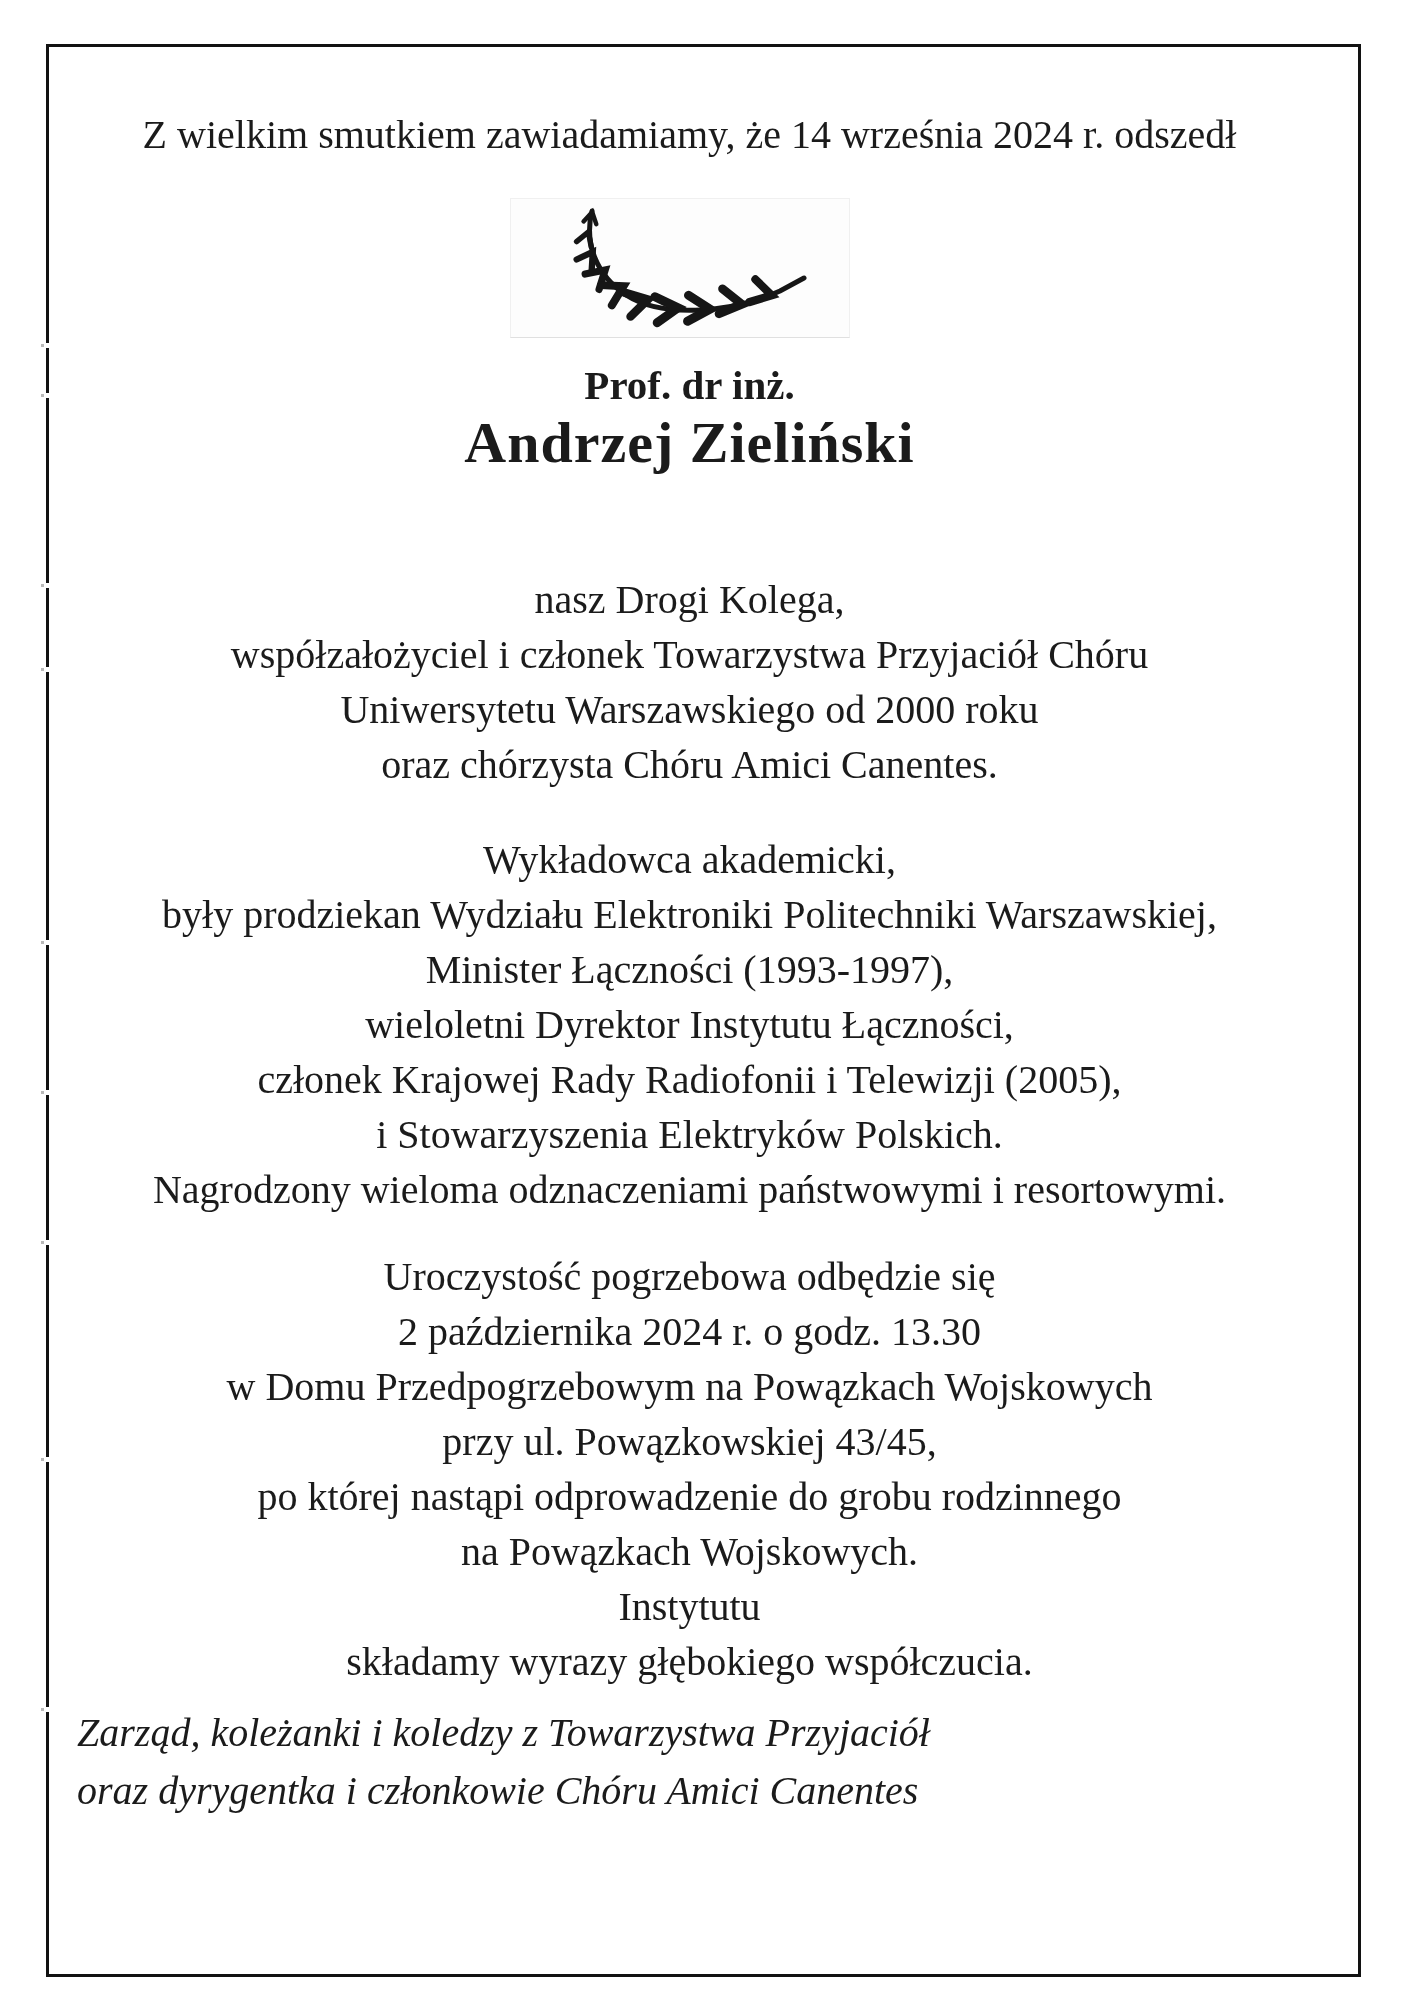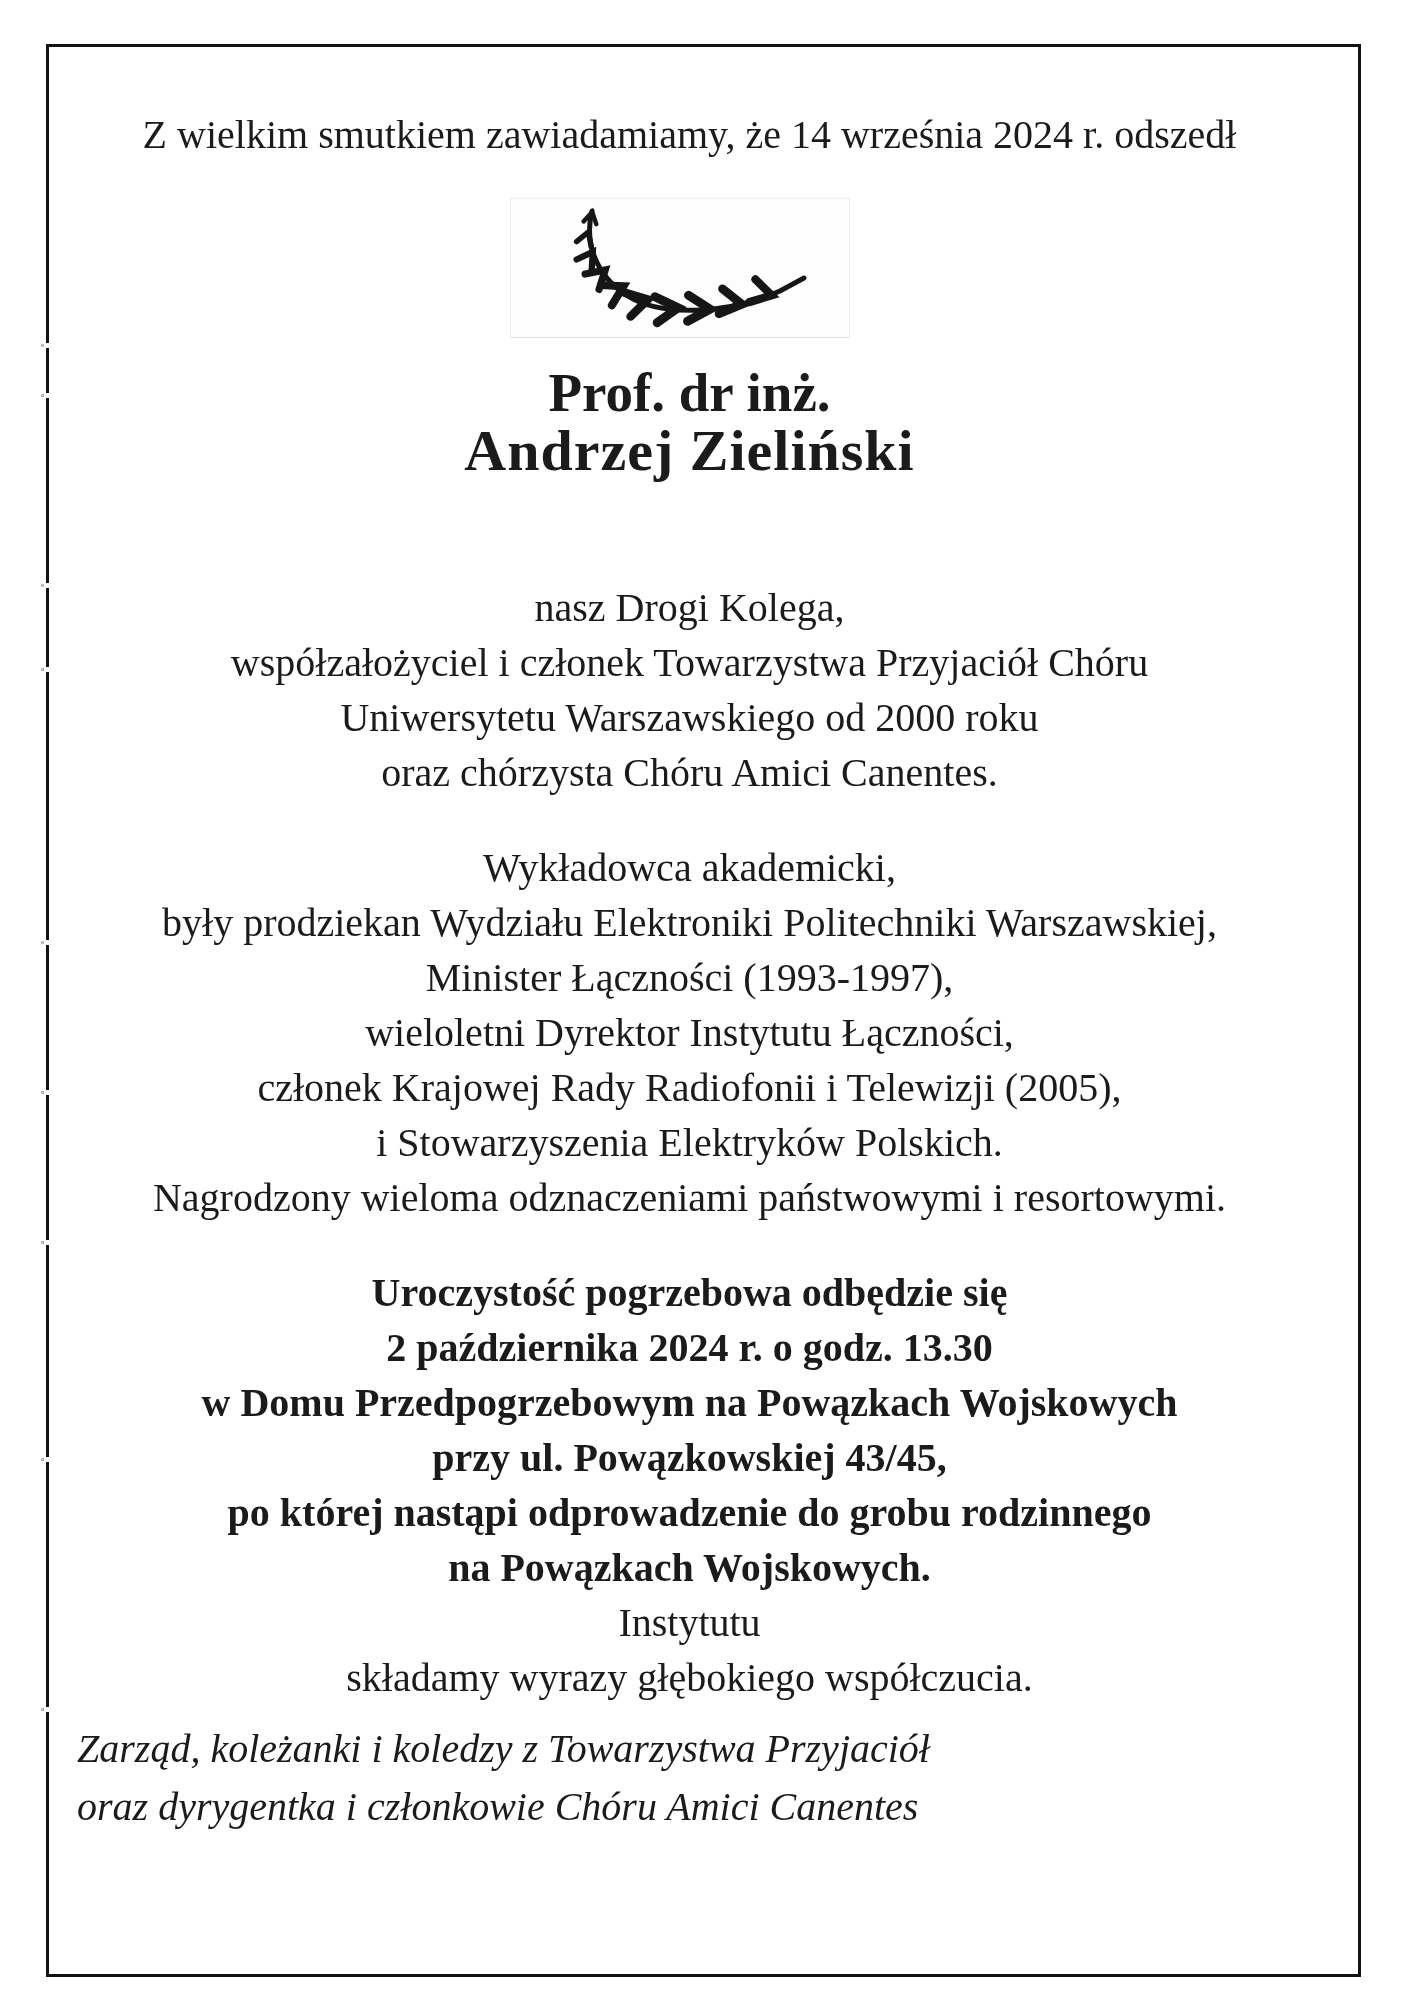--- a/index.html
+++ b/index.html
@@ -34,38 +34,38 @@
     margin: 36px auto 0 auto;
     transform: translateX(-10px);
     background: #fdfdfd;
     border: 1px solid #f0f0f0;
     border-bottom-color: #e0e0e0;
     box-sizing: border-box;
     display: flex; align-items: center; justify-content: center;
   }
   .laurel-wrap svg { display: block; }
   .prof-line {
-    margin-top: 30px;
-    font-size: 55px;
+    margin-top: 22px;
+    font-size: 41px;
     font-weight: bold;
     line-height: 50px;
   }
   .name-line {
     font-size: 58px;
     font-weight: bold;
     line-height: 66px;
     letter-spacing: 1px;
   }
   .para {
     font-size: 40px;
     line-height: 55px;
   }
   .p1 { margin-top: 96px; }
   .p2 { margin-top: 40px; }
-  .p3 { margin-top: 40px; font-weight: bold; }
+  .p3 { margin-top: 32px; }
   .p4 { margin-top: 0; }
   .signature {
     margin-top: 15px;
     margin-right: 65px;
     font-size: 40px;
     font-style: italic;
     line-height: 58px;
   }
   
   .nick {

